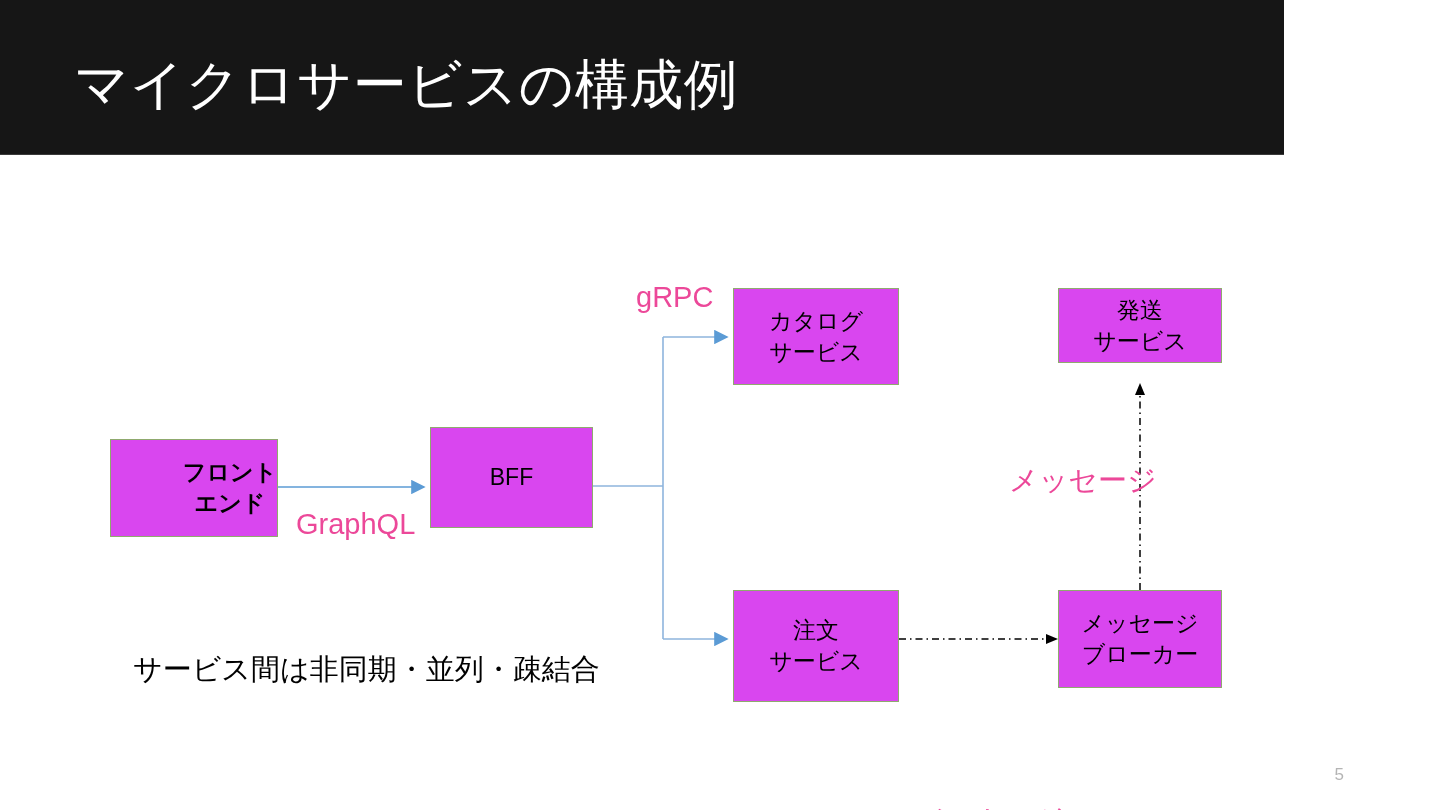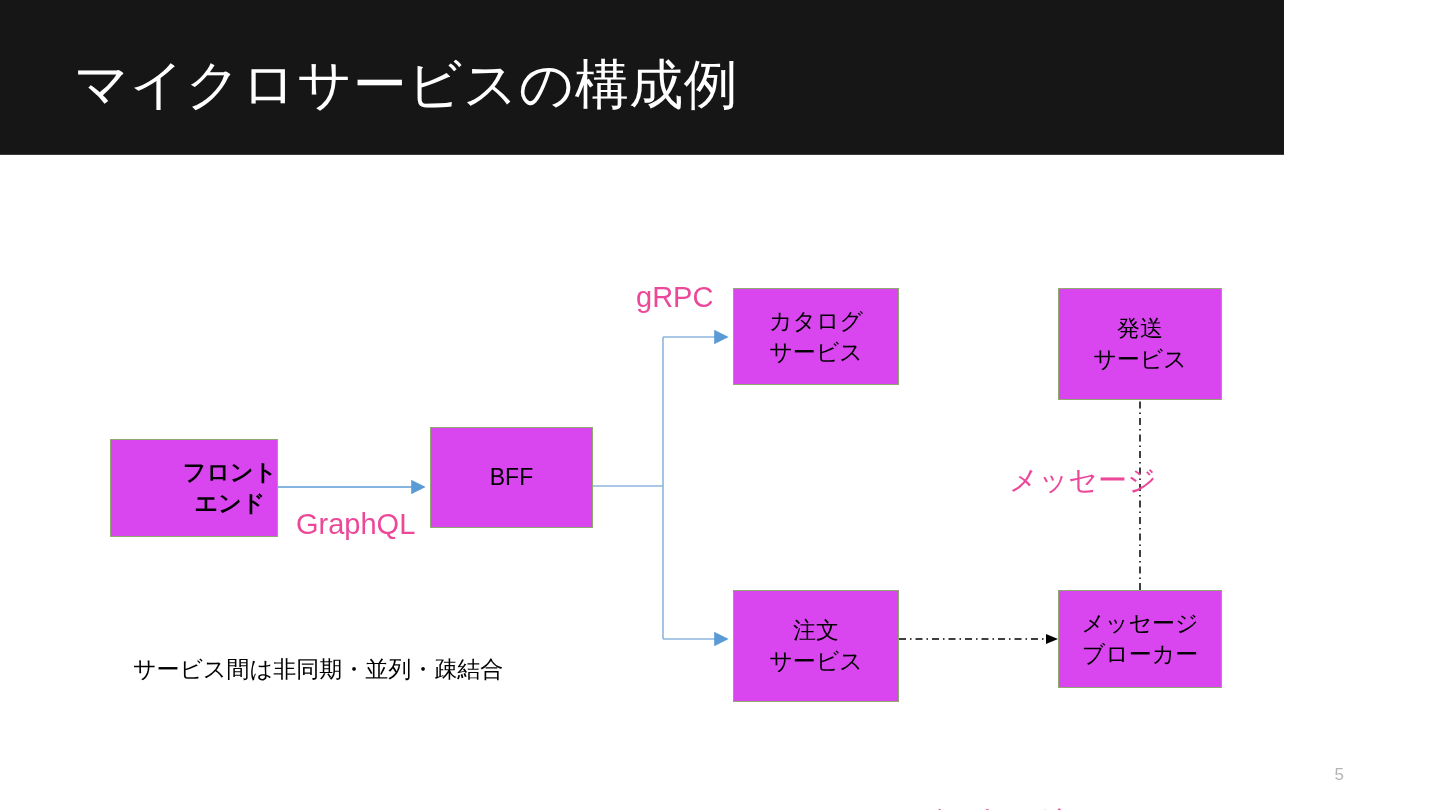--- a/index.html
+++ b/index.html
@@ -74,21 +74,21 @@
   .edge-label {
     position: absolute;
     font-size: 29px;
     line-height: 28px;
     color: #ec4899;
     white-space: nowrap;
     z-index: 4;
   }
   #caption {
     position: absolute;
-    font-size: 23px;
+    font-size: 29px;
     line-height: 28px;
     color: #000000;
     white-space: nowrap;
     z-index: 4;
   }
   #page-number {
     position: absolute;
     right: 96px;
     bottom: 25px;
     font-size: 17px;
@@ -146,21 +146,21 @@
     <div class="node" style="left:733px; top:133px; width:166px; height:97px;">
       <span>カタログ
 サービス</span>
     </div>
 
     <div class="node" style="left:733px; top:435px; width:166px; height:112px;">
       <span>注文
 サービス</span>
     </div>
 
-    <div class="node" style="left:1058px; top:133px; width:164px; height:112px;">
+    <div class="node" style="left:1058px; top:133px; width:164px; height:75px;">
       <span>発送
 サービス</span>
     </div>
 
     <div class="node" style="left:1058px; top:435px; width:164px; height:98px;">
       <span>メッセージ
 ブローカー</span>
     </div>
 
     <div class="edge-label" style="left:296px; top:355px;">GraphQL</div>

